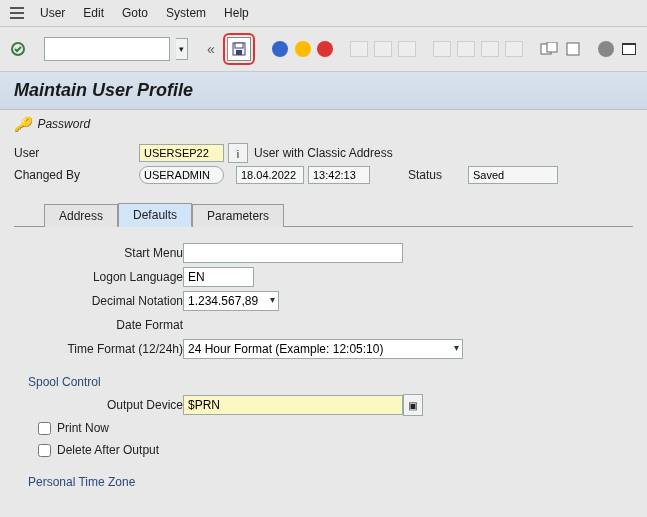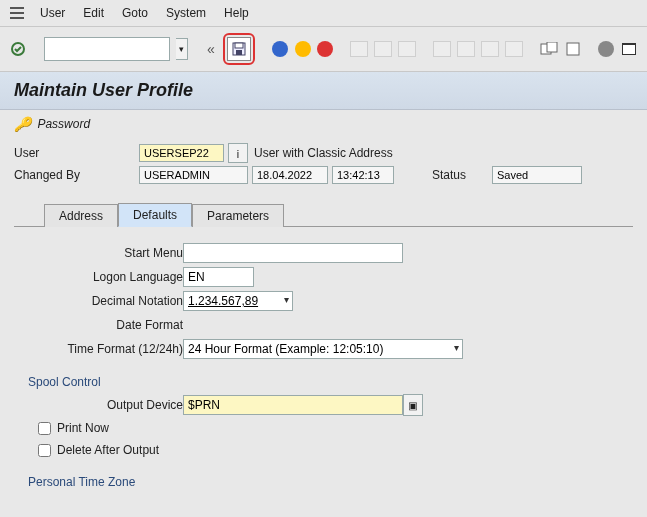--- a/index.html
+++ b/index.html
@@ -115,22 +115,22 @@
   .txt-in {
     height: 18px;
     border: 1px solid #9aa;
     background: #fdf7c3;
     padding: 0 4px;
     font-size: 11px;
     box-sizing: border-box;
   }
   .ro { background: #f6f6f6; }
   .user-in { width: 85px; }
-  .chg-in { width: 109px; }
-  .date-in { width: 76px; margin-left: 4px; }
+  .chg-in { width: 85px; border-radius: 9px; }
+  .date-in { width: 68px; margin-left: 12px; }
   .time-in { width: 62px; margin-left: 4px; }
   .status-lbl { margin-left: 38px; width: 60px; display: inline-block; }
   .status-in { width: 90px; }
   .mini-btn {
     width: 18px; height: 18px;
     border: 1px solid #9aa;
     background: #f2f2f2;
     margin-left: 4px;
     display: inline-flex; align-items: center; justify-content: center;
     font-size: 11px;
@@ -195,21 +195,21 @@
   }
   .sel-wrap { position: relative; display: inline-block; }
   .sel-wrap::after {
     content: "▾";
     position: absolute;
     right: 4px; top: 3px;
     font-size: 10px;
     color: #333;
     pointer-events: none;
   }
-  .w110 { width: 110px; text-decoration: underline; }
+  .w110 { width: 96px; }
   .w280 { width: 280px; }
 
   .group-title {
     margin-top: 14px;
     margin-bottom: 4px;
     color: #2a4a7a;
     font-size: 12px;
   }
   .indent { padding-left: 10px; }
   .chk-row {

